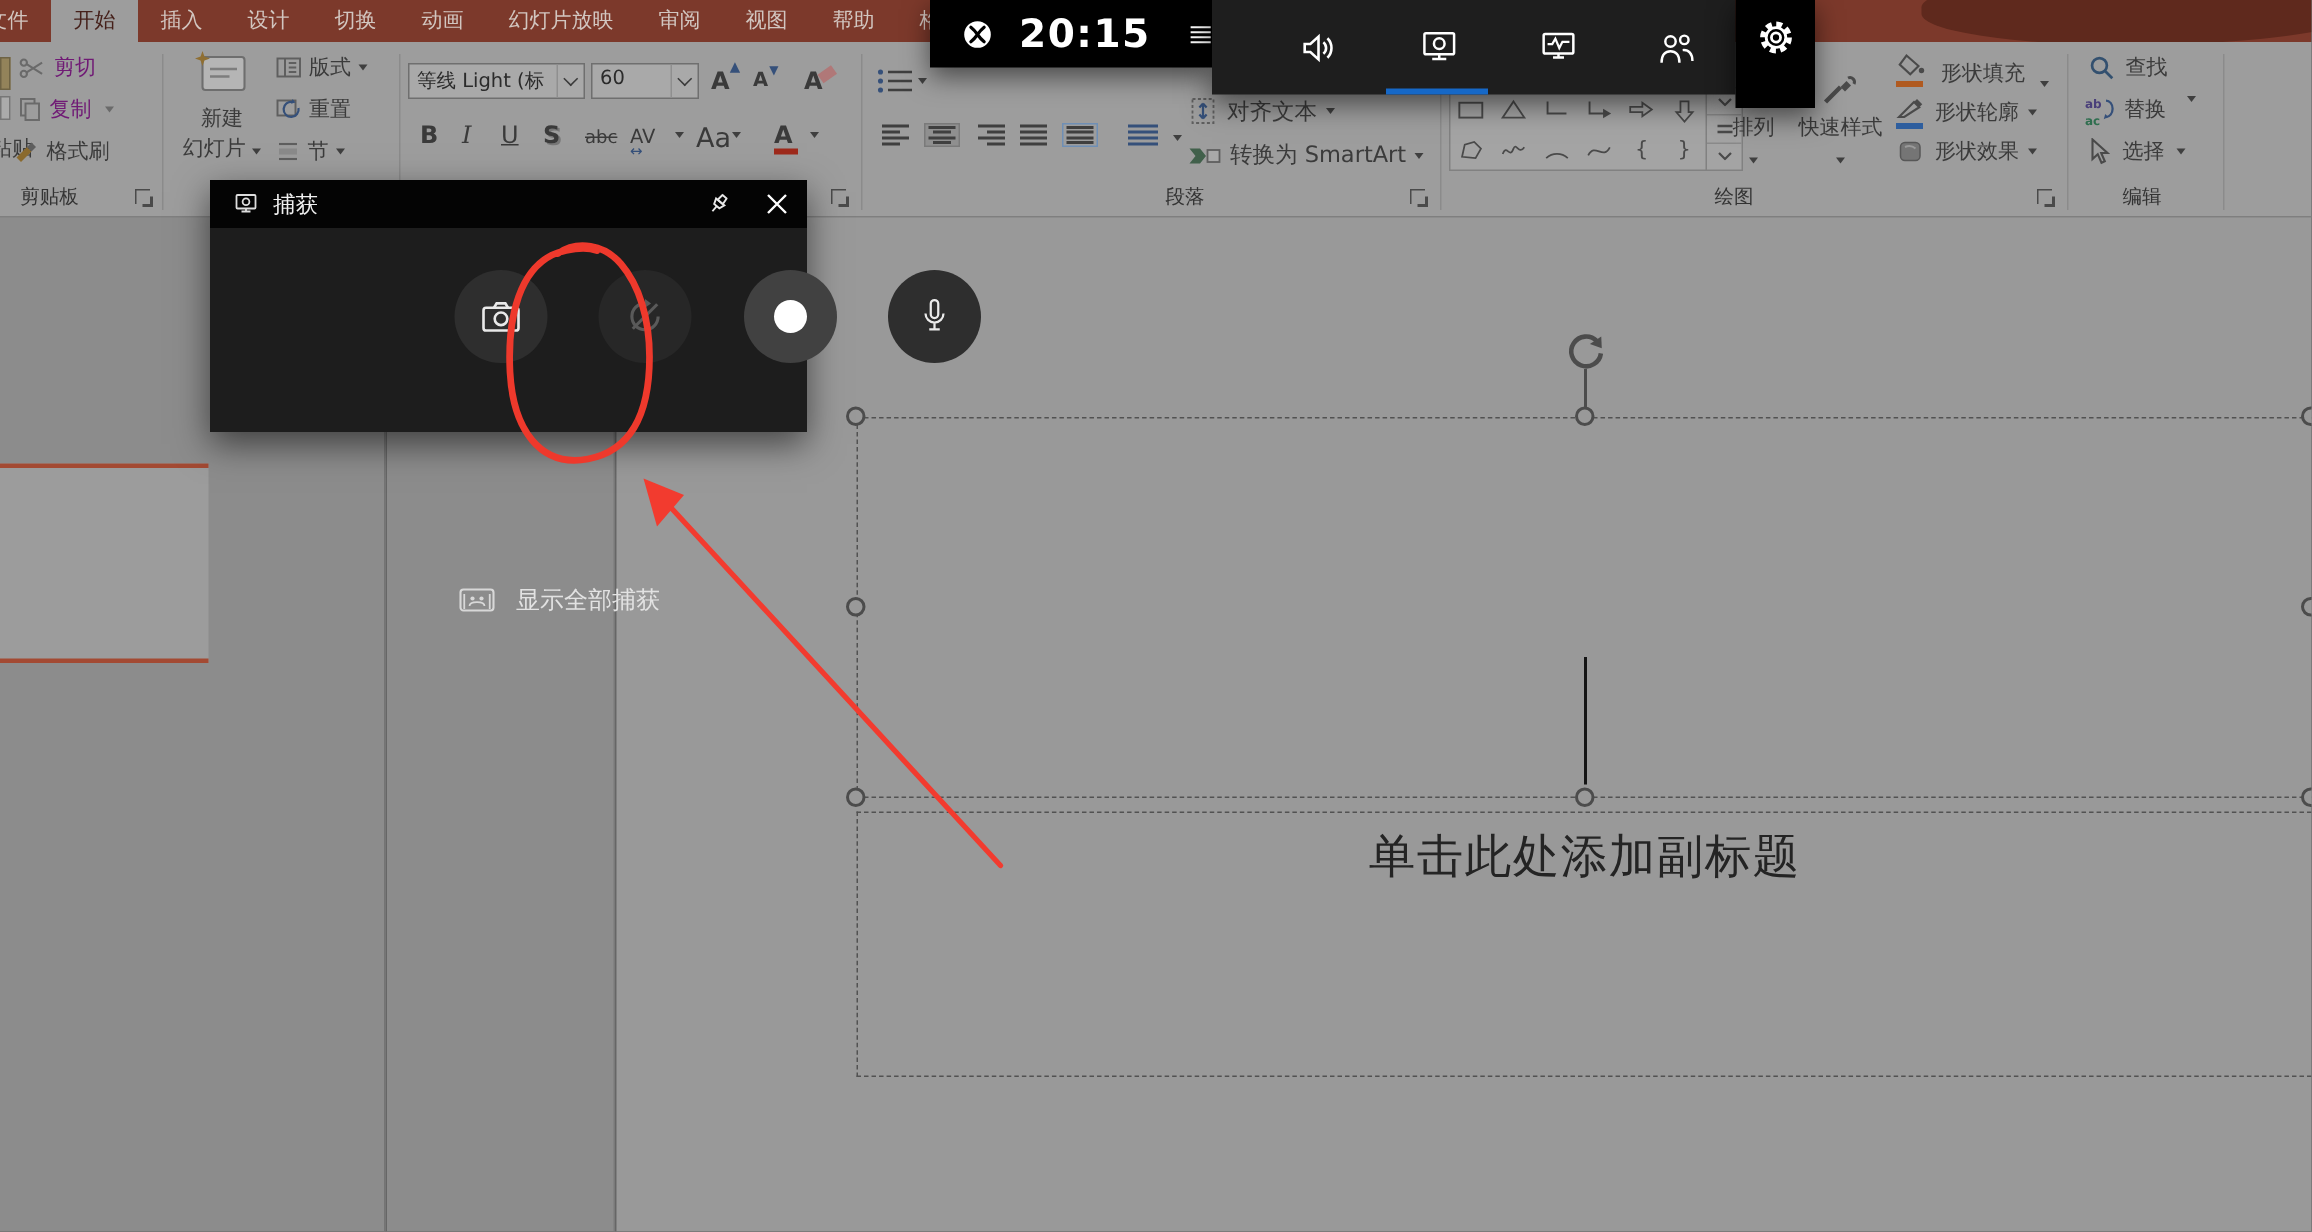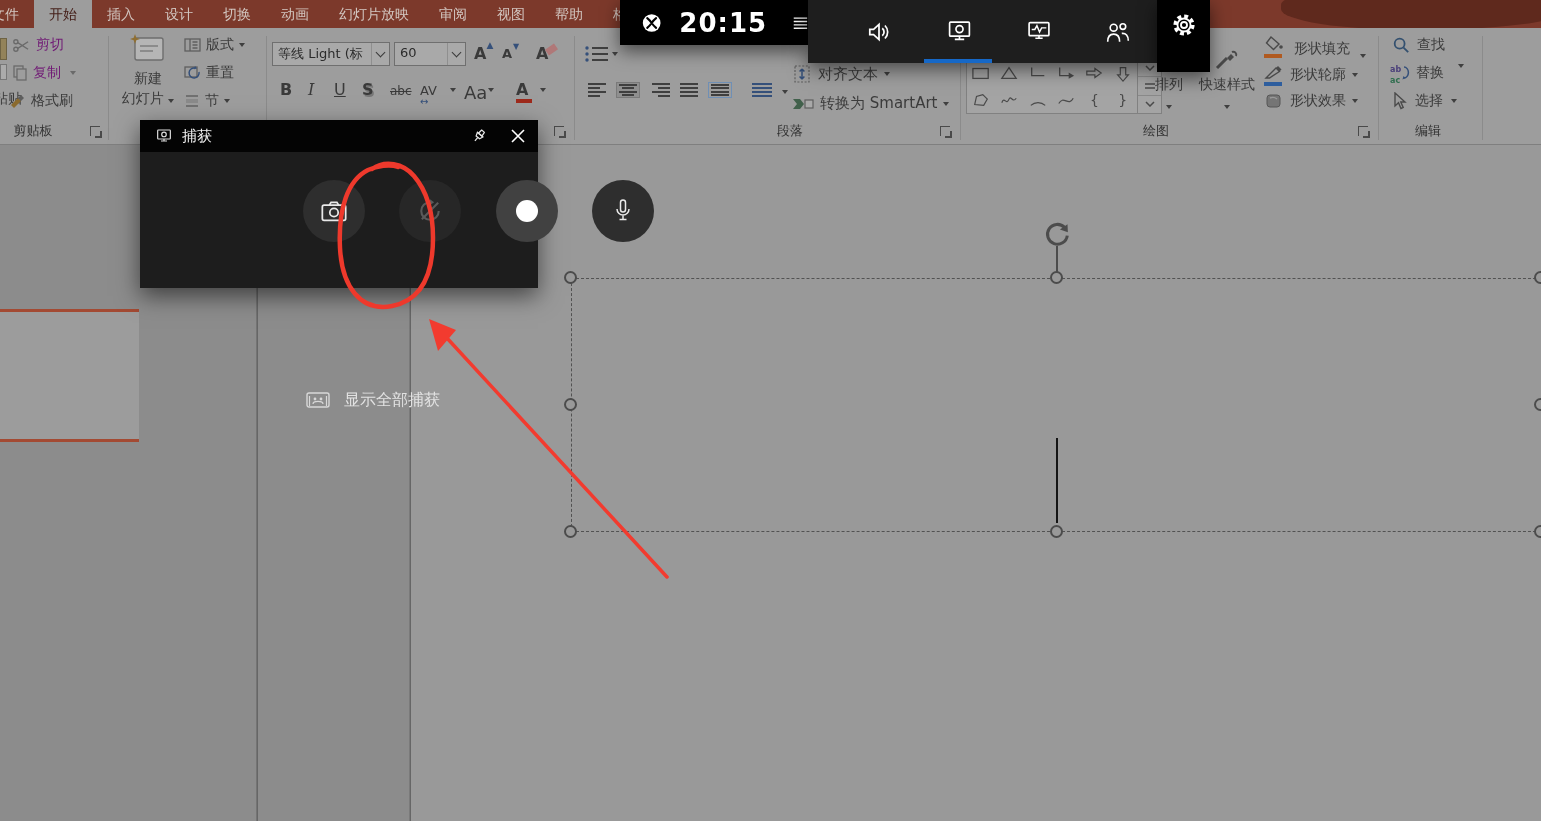--- a/index.html
+++ b/index.html
@@ -426,20 +426,23 @@
     <span class="handle" style="left:1123px;top:380px;"></span>
 
     <div class="abs" style="left:645px;top:101px;width:1.5px;height:26px;background:#4c4c4c;"></div>
     <svg class="abs" style="left:632px;top:76px;" width="28" height="28" viewBox="0 0 24 24">
       <path d="M18.5 5.5 A 8.5 8.5 0 1 0 20.8 12.5" fill="none" stroke="#4c4c4c" stroke-width="2.6"></path>
       <path d="M14.5 7.2 L21 2.8 L21.3 9.6 Z" fill="#4c4c4c"></path>
     </svg>
 
     <div class="caret" style="left:645px;top:293px;height:85px;"></div>
 
+    <div class="ph" style="left:160px;top:396px;width:970px;height:177px;">
+      <div class="subtxt" style="top:8px;">单击此处添加副标题</div>
+    </div>
   </div>
 
   <div class="gb" style="left:620px;top:0;width:188px;height:45px;">
     <svg width="26" height="26" viewBox="0 0 24 24" style="margin-left:22px;">
       <circle cx="12" cy="12" r="11" fill="#fff"></circle>
       <path d="M6.5 6 C9 8 10.5 9.8 12 12 C13.5 9.8 15 8 17.5 6 M6.5 18 C9 16 10.5 14.2 12 12 C13.5 14.2 15 16 17.5 18" stroke="#000" stroke-width="2.6" fill="none" stroke-linecap="round"></path>
     </svg>
     <span class="gbtime" style="margin-left:18px;">20:15</span>
     <svg width="20" height="18" viewBox="0 0 20 18" style="margin-left:26px;">
       <path d="M1 2.5 h18 M1 7 h18 M1 11.5 h18 M1 16 h18" stroke="#fff" stroke-width="1.8"></path>

